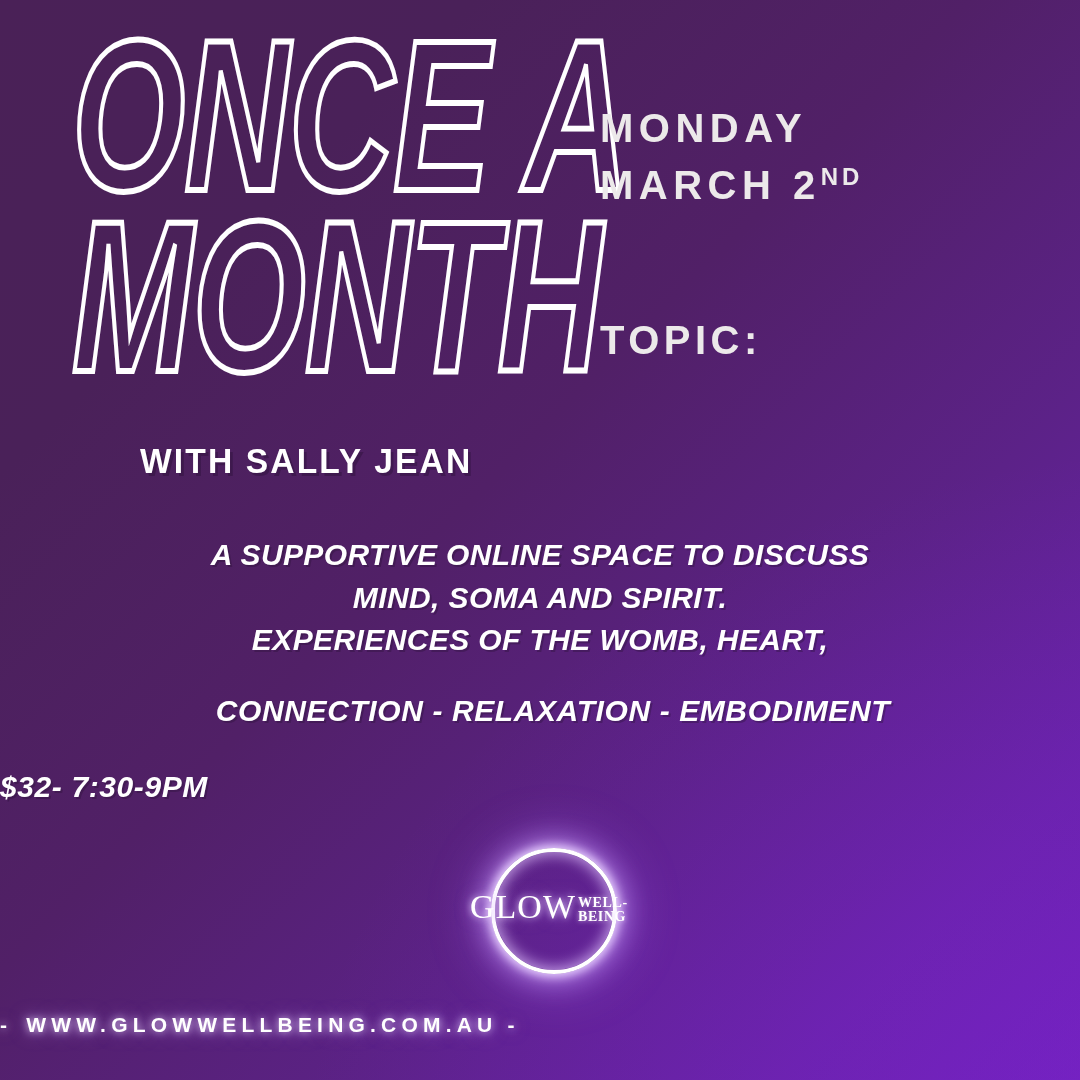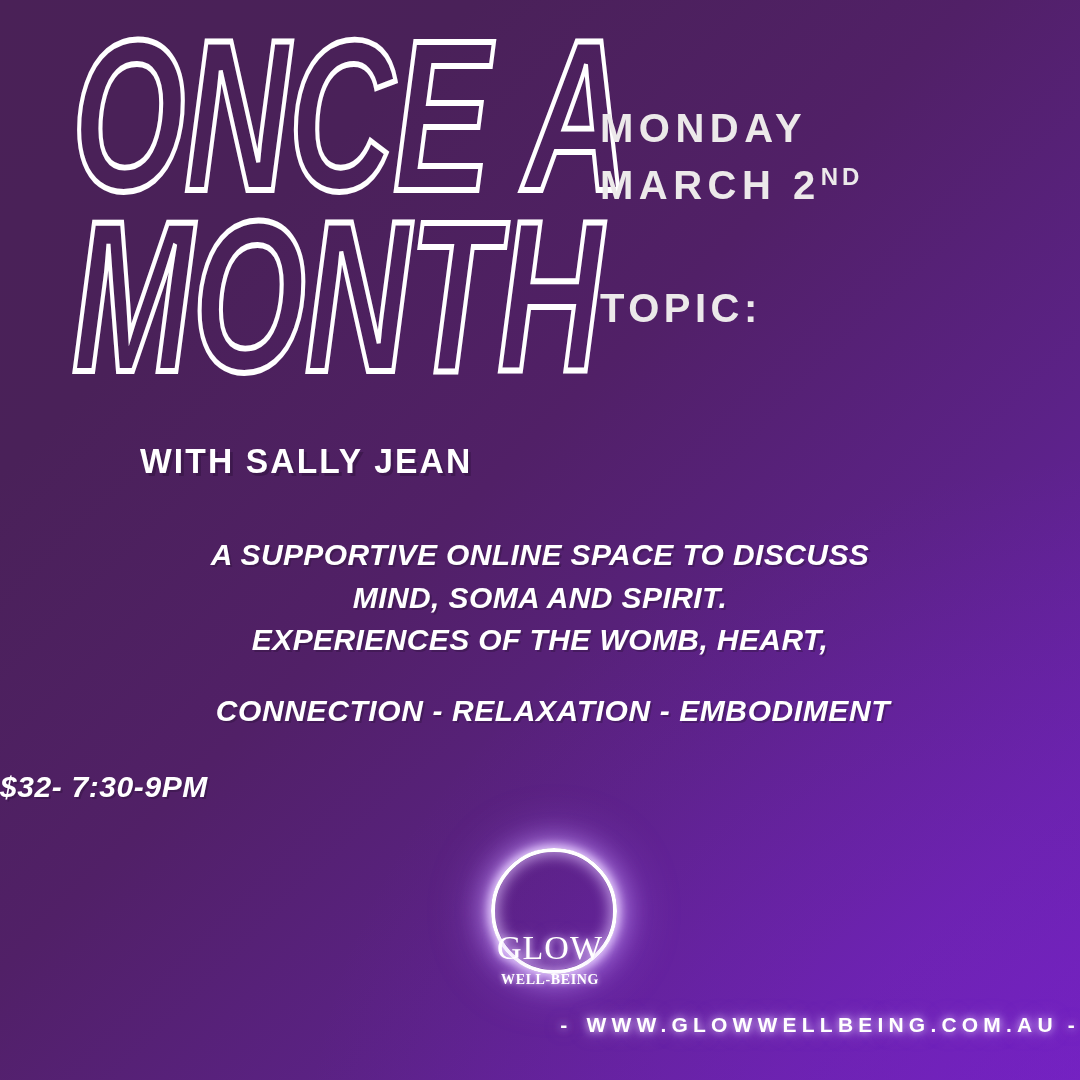--- a/index.html
+++ b/index.html
@@ -82,21 +82,21 @@
     color: #ece9ea;
     text-transform: uppercase;
     white-space: nowrap;
   }
   .ordinal {
     font-size: 24px;
     vertical-align: super;
     letter-spacing: 4px;
   }
 
-  .topic-block { margin-top: 68px; }
+  .topic-block { margin-top: 100px; }
   .topic-label {
     display: block;
     font-weight: 700;
     font-size: 40px;
     line-height: 1.3;
     letter-spacing: 4.5px;
     color: #ece9ea;
     text-transform: uppercase;
     white-space: nowrap;
   }
@@ -201,21 +201,21 @@
       0 0 46px 16px rgba(186, 124, 255, 0.35),
       inset 0 0 14px 3px rgba(226, 196, 255, 0.70);
   }
   .logo-text {
     position: absolute;
     left: 0;
     top: 0;
     width: 100%;
     height: 100%;
     display: flex;
-    flex-direction: column;
+    flex-direction: row;
     align-items: center;
     justify-content: flex-end;
     gap: 2px;
   }
   .logo-name {
     font-family: "Liberation Serif", "DejaVu Serif", serif;
     font-size: 34px;
     line-height: 1;
     letter-spacing: 1px;
     color: #ffffff;
@@ -231,21 +231,21 @@
     text-shadow: 0 0 5px rgba(235, 213, 255, 0.9);
     margin-top: 6px;
   }
 
   
   .footer {
     position: absolute;
     left: 0;
     top: 1013px;
     width: 1080px;
-    text-align: right;
+    text-align: left;
     font-weight: 700;
     font-size: 21px;
     letter-spacing: 5.2px;
     color: #ffffff;
     text-transform: uppercase;
     white-space: nowrap;
     text-shadow:
       0 0 8px rgba(238, 218, 255, 0.95),
       0 0 18px rgba(200, 152, 255, 0.6);
   }

